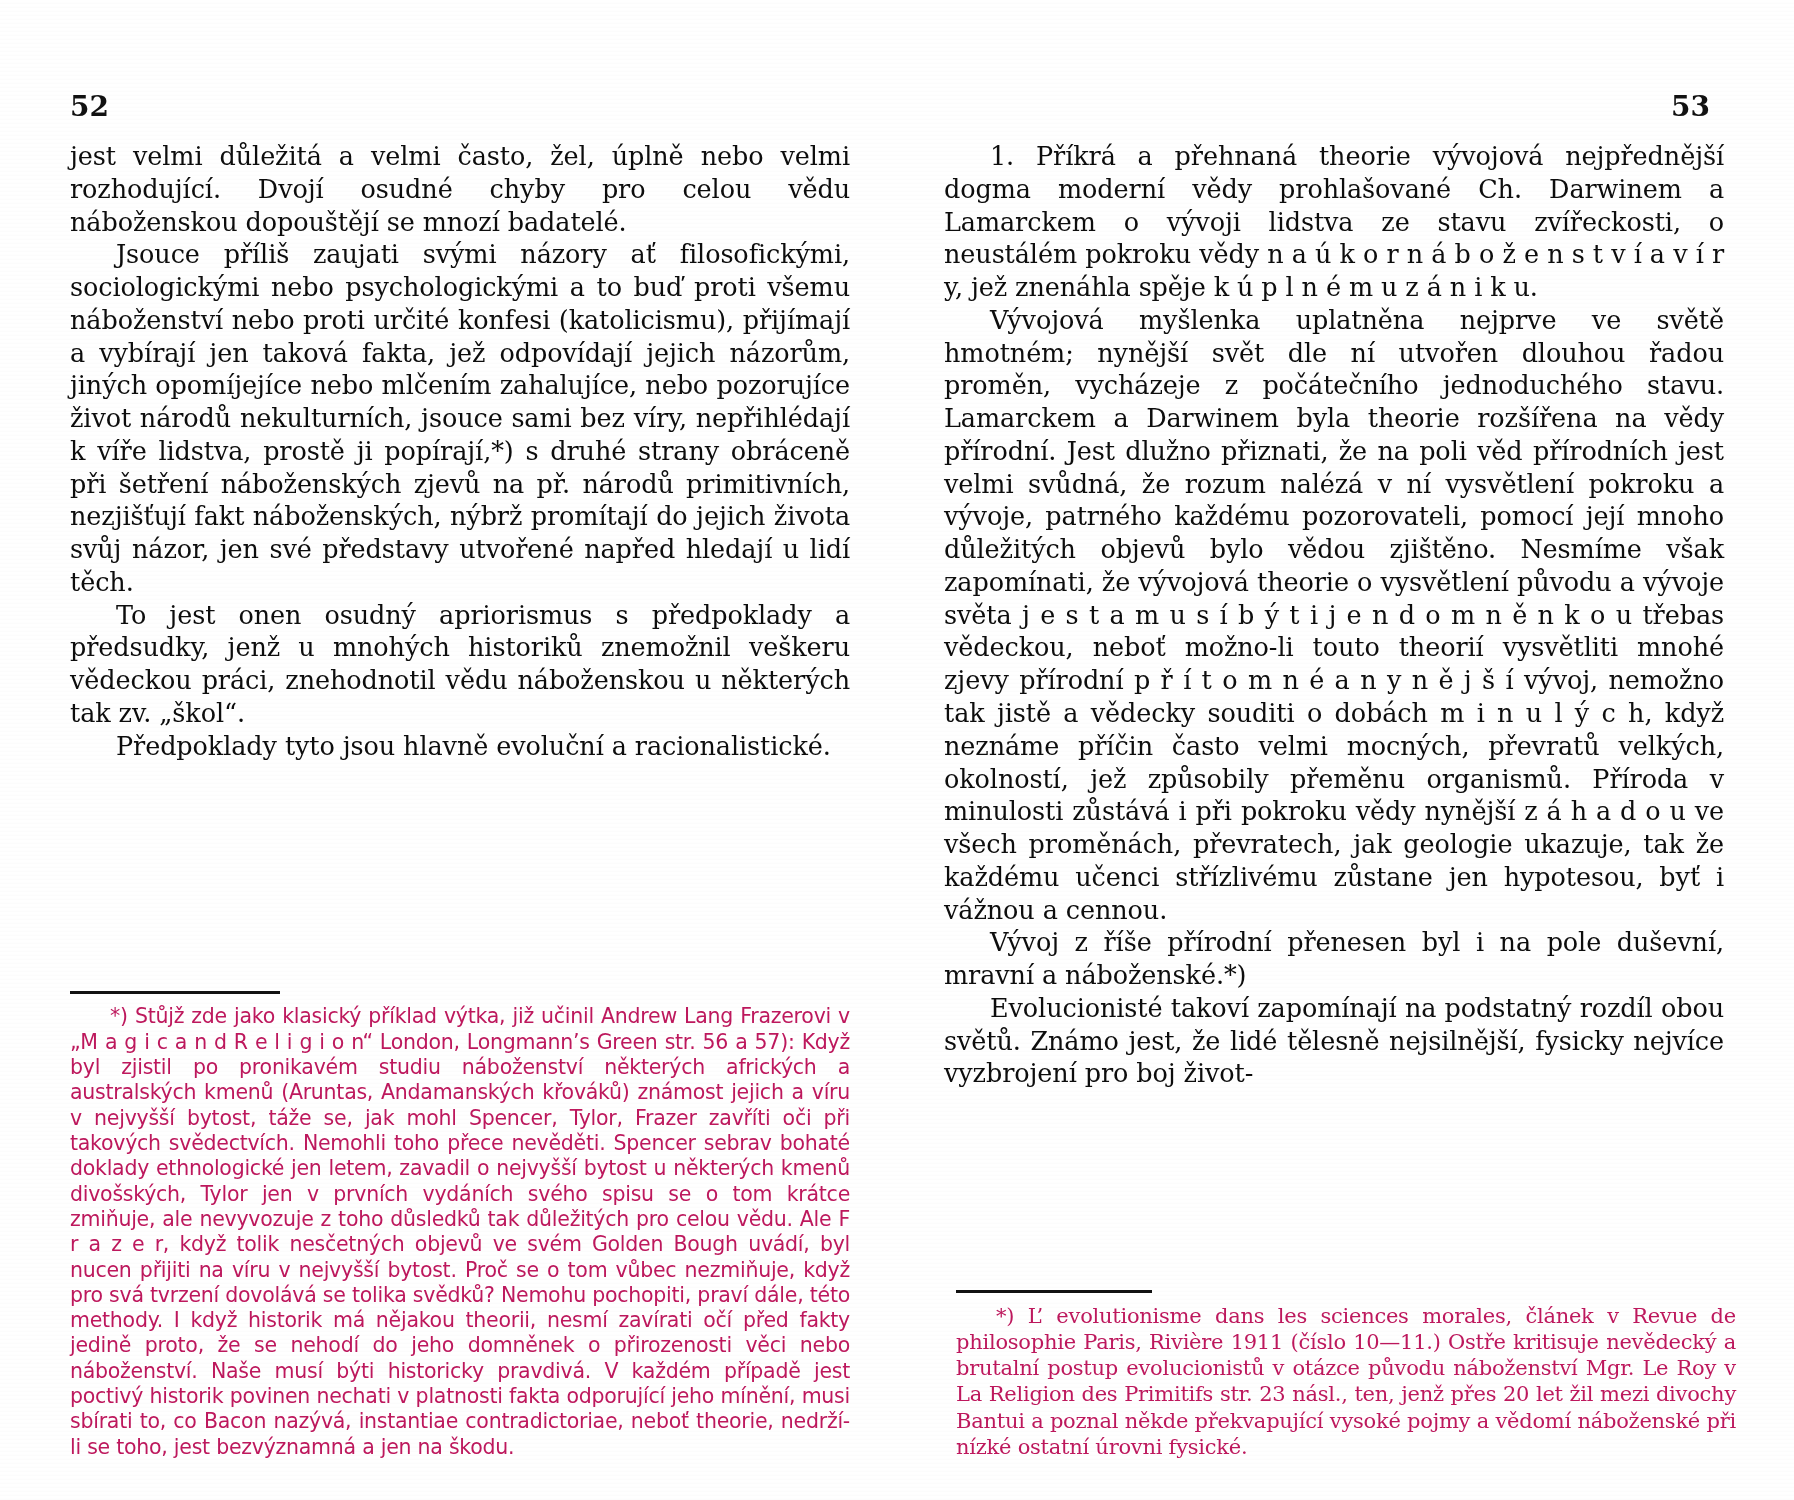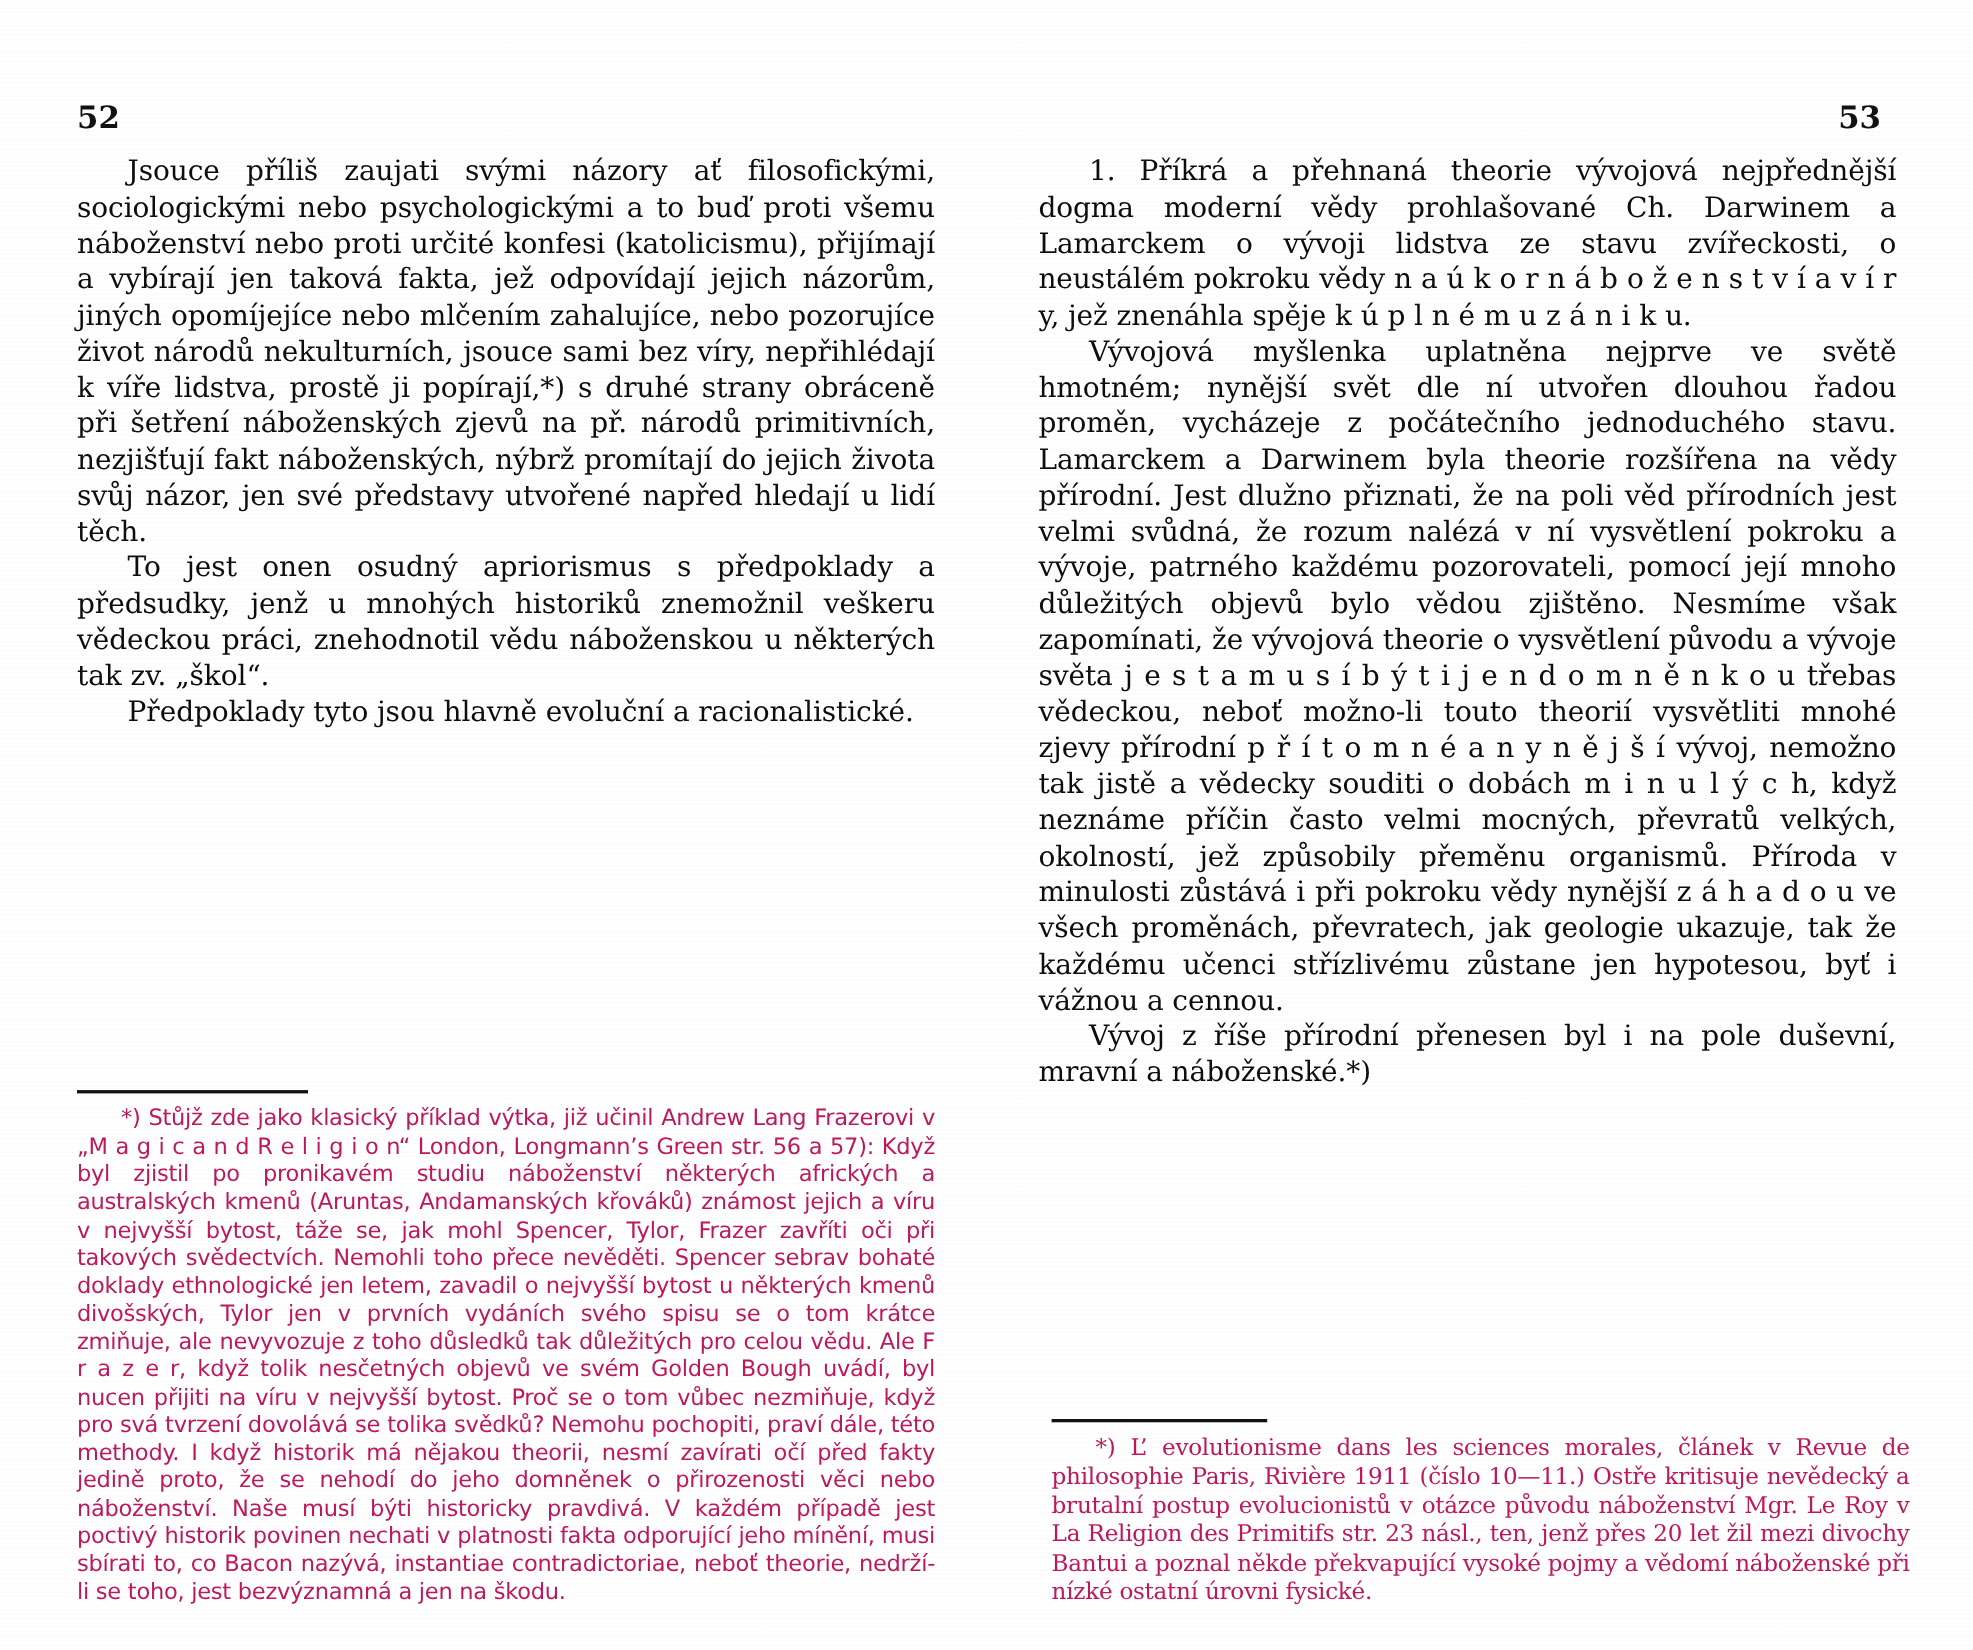--- a/index.html
+++ b/index.html
@@ -122,38 +122,40 @@
 
   <div class="folio-row">
     <div class="folio left">52</div>
     <div class="folio right">53</div>
   </div>
 
   <div class="columns">
 
     <div class="col">
       <div class="body-text">
+        <p class="noindent">jest velmi důležitá a velmi často, žel, úplně nebo velmi rozhodující. Dvojí osudné chyby pro celou vědu náboženskou dopouštějí se mnozí badatelé.</p>
         <p>Jsouce příliš zaujati svými názory ať filosofickými, sociologickými nebo psychologickými a to buď proti všemu náboženství nebo proti určité konfesi (katolicismu), přijímají a vybírají jen taková fakta, jež odpovídají jejich názorům, jiných opomíjejíce nebo mlčením zahalujíce, nebo pozorujíce život národů nekulturních, jsouce sami bez víry, nepřihlédají k víře lidstva, prostě ji popírají,*) s druhé strany obráceně při šetření náboženských zjevů na př. národů primitivních, nezjišťují fakt náboženských, nýbrž promítají do jejich života svůj názor, jen své představy utvořené napřed hledají u lidí těch.</p>
         <p>To jest onen osudný apriorismus s předpoklady a předsudky, jenž u mnohých historiků znemožnil veškeru vědeckou práci, znehodnotil vědu náboženskou u některých tak zv. „škol“.</p>
         <p>Předpoklady tyto jsou hlavně evoluční a racionalistické.</p>
       </div>
 
       <div class="fn-left-wrap">
         <div class="rule"></div>
         <div class="footnote">
           <p>*) Stůjž zde jako klasický příklad výtka, již učinil Andrew Lang Frazerovi v „M a g i c  a n d  R e l i g i o n“ London, Longmann’s Green str. 56 a 57): Když byl zjistil po pronikavém studiu náboženství některých afrických a australských kmenů (Aruntas, Andamanských křováků) známost jejich a víru v nejvyšší bytost, táže se, jak mohl Spencer, Tylor, Frazer zavříti oči při takových svědectvích. Nemohli toho přece nevěděti. Spencer sebrav bohaté doklady ethnologické jen letem, zavadil o nejvyšší bytost u některých kmenů divošských, Tylor jen v prvních vydáních svého spisu se o tom krátce zmiňuje, ale nevyvozuje z toho důsledků tak důležitých pro celou vědu. Ale F r a z e r, když tolik nesčetných objevů ve svém Golden Bough uvádí, byl nucen přijiti na víru v nejvyšší bytost. Proč se o tom vůbec nezmiňuje, když pro svá tvrzení dovolává se tolika svědků? Nemohu pochopiti, praví dále, této methody. I když historik má nějakou theorii, nesmí zavírati očí před fakty jedině proto, že se nehodí do jeho domněnek o přirozenosti věci nebo náboženství. Naše musí býti historicky pravdivá. V každém případě jest poctivý historik povinen nechati v platnosti fakta odporující jeho mínění, musi sbírati to, co Bacon nazývá, instantiae contradictoriae, neboť theorie, nedrží-li se toho, jest bezvýznamná a jen na škodu.</p>
         </div>
       </div>
     </div>
 
     <div class="col">
       <div class="body-text">
         <p>1. Příkrá a přehnaná theorie vývojová nejpřednější dogma moderní vědy prohlašované Ch. Darwinem a Lamarckem o vývoji lidstva ze stavu zvířeckosti, o neustálém pokroku vědy n a  ú k o r  n á b o ž e n s t v í  a  v í r y, jež znenáhla spěje k ú p l n é m u  z á n i k u.</p>
         <p>Vývojová myšlenka uplatněna nejprve ve světě hmotném; nynější svět dle ní utvořen dlouhou řadou proměn, vycházeje z počátečního jednoduchého stavu. Lamarckem a Darwinem byla theorie rozšířena na vědy přírodní. Jest dlužno přiznati, že na poli věd přírodních jest velmi svůdná, že rozum nalézá v ní vysvětlení pokroku a vývoje, patrného každému pozorovateli, pomocí její mnoho důležitých objevů bylo vědou zjištěno. Nesmíme však zapomínati, že vývojová theorie o vysvětlení původu a vývoje světa j e s t  a  m u s í  b ý t i  j e n  d o m n ě n k o u třebas vědeckou, neboť možno-li touto theorií vysvětliti mnohé zjevy přírodní p ř í t o m n é a  n y n ě j š í  vývoj, nemožno tak jistě a vědecky souditi o dobách  m i n u l ý c h, když neznáme příčin často velmi mocných, převratů velkých, okolností, jež způsobily přeměnu organismů. Příroda v minulosti zůstává i při pokroku vědy nynější z á h a d o u ve všech proměnách, převratech, jak geologie ukazuje, tak že každému učenci střízlivému zůstane jen hypotesou, byť i vážnou a cennou.</p>
         <p>Vývoj z říše přírodní přenesen byl i na pole duševní, mravní a náboženské.*)</p>
+        <p>Evolucionisté takoví zapomínají na podstatný rozdíl obou světů. Známo jest, že lidé tělesně nejsilnější, fysicky nejvíce vyzbrojení pro boj život-</p>
       </div>
 
       <div class="fn-right-wrap">
         <div class="rule short"></div>
         <div class="footnote serif">
           <p>*) L’ evolutionisme dans les sciences morales, článek v Revue de philosophie Paris, Rivière 1911 (číslo 10—11.) Ostře kritisuje nevědecký a brutalní postup evolucionistů v otázce původu náboženství Mgr. Le Roy v La Religion des Primitifs str. 23 násl., ten, jenž přes 20 let žil mezi divochy Bantui a poznal někde překvapující vysoké pojmy a vědomí náboženské při nízké ostatní úrovni fysické.</p>
         </div>
       </div>
     </div>
 

